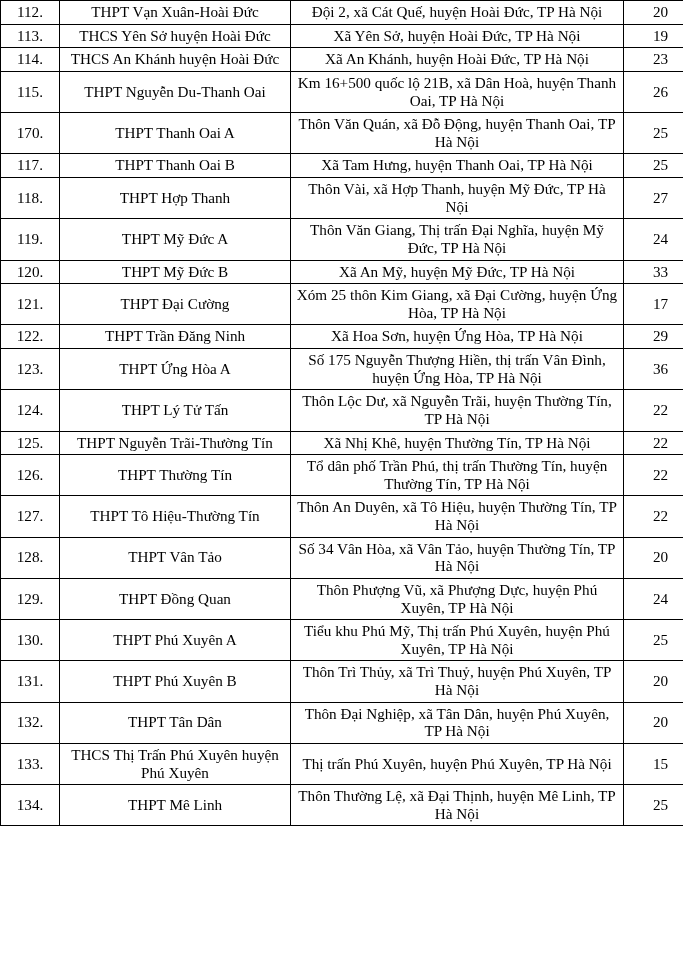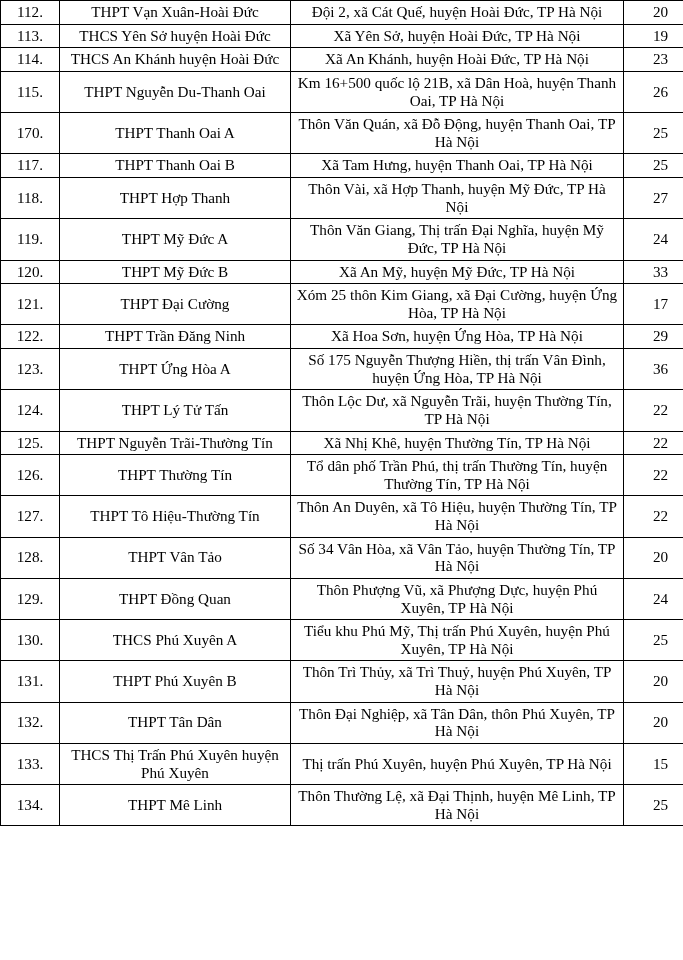--- a/index.html
+++ b/index.html
@@ -186,36 +186,36 @@
 
       <tr>
         <td class="col-idx">129.</td>
         <td class="col-name">THPT Đồng Quan</td>
         <td class="col-addr">Thôn Phượng Vũ, xã Phượng Dực, huyện Phú Xuyên, TP Hà Nội</td>
         <td class="col-qty">24</td>
       </tr>
 
       <tr>
         <td class="col-idx">130.</td>
-        <td class="col-name">THCS Phú Xuyên A</td>
+        <td class="col-name">THPT Phú Xuyên A</td>
         <td class="col-addr">Tiểu khu Phú Mỹ, Thị trấn Phú Xuyên, huyện Phú Xuyên, TP Hà Nội</td>
         <td class="col-qty">25</td>
       </tr>
 
       <tr>
         <td class="col-idx">131.</td>
         <td class="col-name">THPT Phú Xuyên B</td>
         <td class="col-addr">Thôn Trì Thủy, xã Trì Thuỷ, huyện Phú Xuyên, TP Hà Nội</td>
         <td class="col-qty">20</td>
       </tr>
 
       <tr>
         <td class="col-idx">132.</td>
         <td class="col-name">THPT Tân Dân</td>
-        <td class="col-addr">Thôn Đại Nghiệp, xã Tân Dân, thôn Phú Xuyên, TP Hà Nội</td>
+        <td class="col-addr">Thôn Đại Nghiệp, xã Tân Dân, huyện Phú Xuyên, TP Hà Nội</td>
         <td class="col-qty">20</td>
       </tr>
 
       <tr>
         <td class="col-idx">133.</td>
         <td class="col-name">THCS Thị Trấn Phú Xuyên huyện Phú Xuyên</td>
         <td class="col-addr">Thị trấn Phú Xuyên, huyện Phú Xuyên, TP Hà Nội</td>
         <td class="col-qty">15</td>
       </tr>
 

